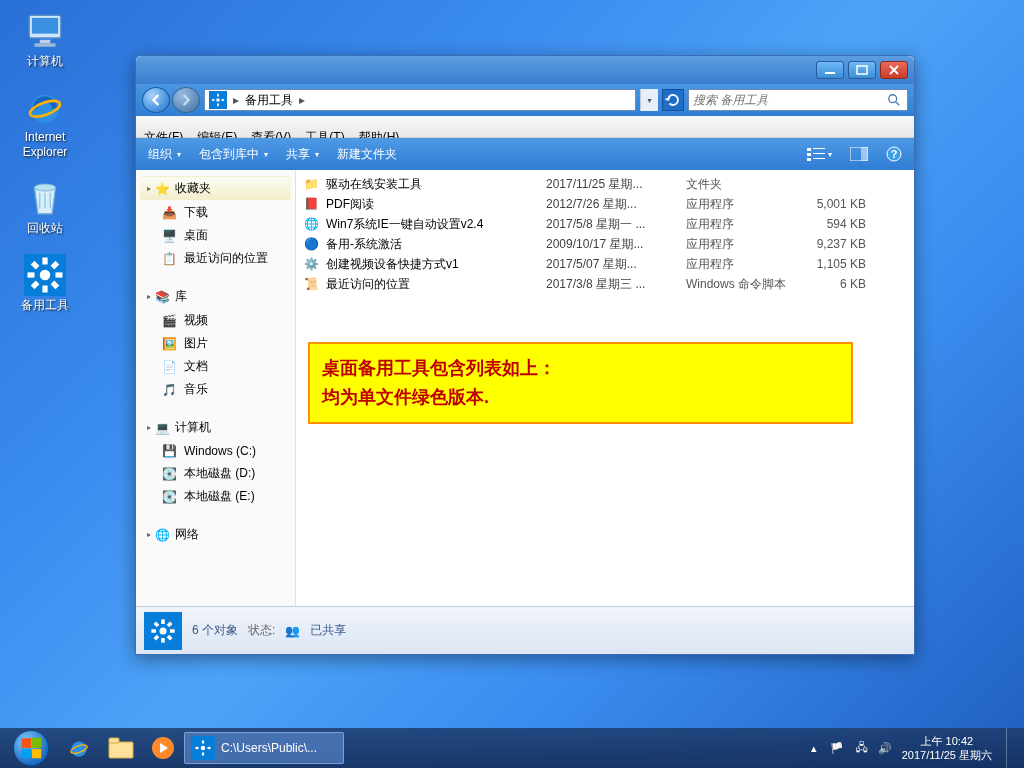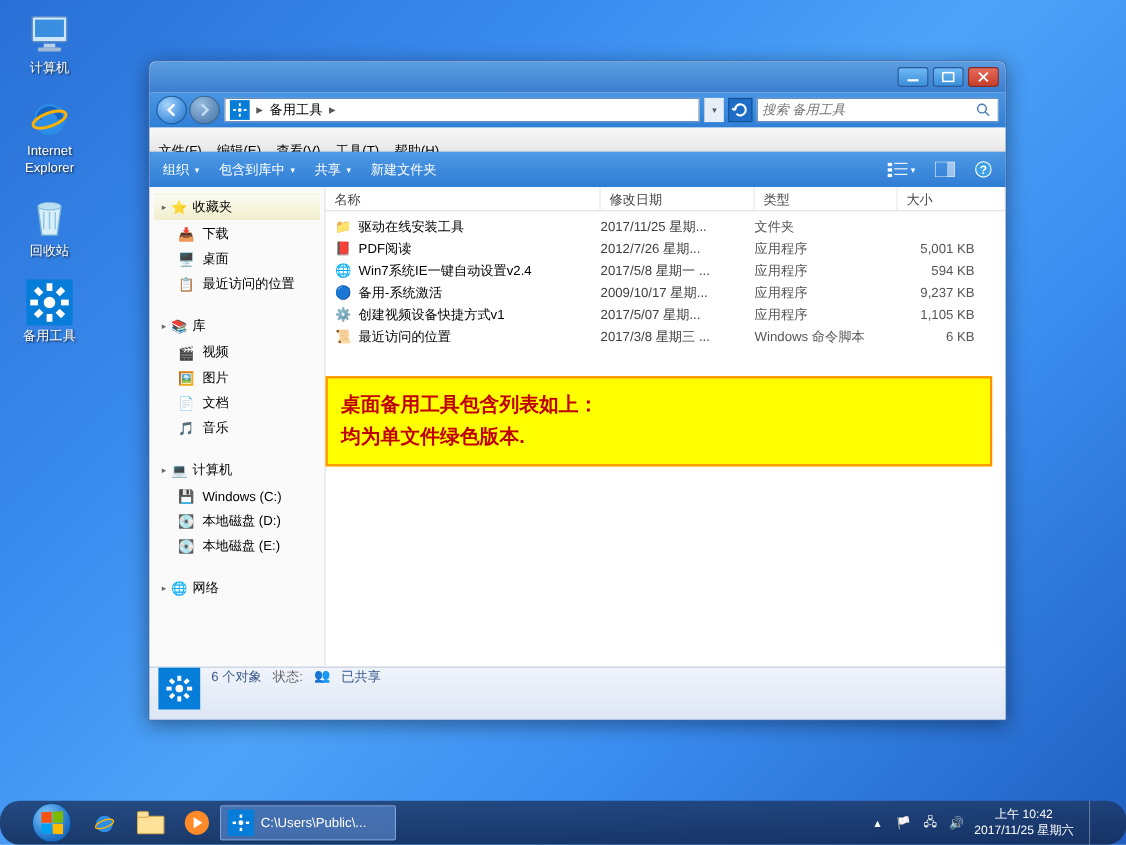--- a/index.html
+++ b/index.html
@@ -59,31 +59,31 @@
 .col-name { width: 250px; }
 .col-date { width: 140px; }
 .col-type { width: 130px; }
 .col-size { flex: 1; }
 
 .file-list { padding: 4px 0; }
 .file-row { height: 20px; display: flex; align-items: center; font-size: 12px; padding-left: 8px; cursor: pointer; }
 .file-row .fn { width: 242px; display: flex; align-items: center; gap: 6px; }
 .file-row .fd { width: 140px; color: #404040; }
 .file-row .ft { width: 130px; color: #555; }
-.file-row .fs { flex: 1; text-align: right; padding-right: 28px; color: #555; }
+.file-row .fs { flex: 1; text-align: right; padding-right: 48px; color: #555; }
 .file-icon { width: 16px; height: 16px; display: flex; align-items: center; justify-content: center; }
 
-.yellow-note { position: absolute; left: 0; top: 172px; width: 606px; background: #ffff00; border: 2px solid #ff9000; padding: 10px 12px; font-size: 18px; font-weight: bold; color: #c00000; line-height: 1.6; }
-
-.statusbar { height: 48px; background: linear-gradient(#f0f4fb, #dce6f4); border-top: 1px solid #c0cde0; display: flex; padding: 0 8px; gap: 10px; font-size: 12px; color: #3a5a8a; }
+.yellow-note { position: absolute; left: 12px; top: 172px; width: 545px; background: #ffff00; border: 2px solid #ff9000; padding: 10px 12px; font-size: 18px; font-weight: bold; color: #c00000; line-height: 1.6; }
+
+.statusbar { height: 48px; background: linear-gradient(#f0f4fb, #dce6f4); border-top: 1px solid #c0cde0; display: flex; align-items: center; padding: 0 8px; gap: 10px; font-size: 12px; color: #3a5a8a; }
 .statusbar .gear-big { width: 38px; height: 38px; background: #067dd8; display: flex; align-items: center; justify-content: center; }
 .statusbar .gear-big svg { width: 28px; height: 28px; }
 
 
-.taskbar { position: absolute; bottom: 0; left: 0; right: 0; height: 40px; background: linear-gradient(rgba(30,60,110,0.85), rgba(20,45,90,0.9)); display: flex; align-items: center; padding: 0 20px; border-radius: 18px; }
+.taskbar { position: absolute; bottom: 0; left: 0; right: 0; height: 40px; background: linear-gradient(rgba(30,60,110,0.85), rgba(20,45,90,0.9)); display: flex; align-items: center; padding: 0 4px; }
 .start-btn { width: 54px; height: 40px; display: flex; align-items: center; justify-content: center; cursor: pointer; }
 .start-orb { width: 36px; height: 36px; border-radius: 50%; background: radial-gradient(circle at 35% 30%, #7fc9ff, #1a6dc4 70%); border: 1px solid #0d4a8a; display: flex; align-items: center; justify-content: center; }
 .start-orb .flag { width: 20px; height: 20px; display: grid; grid-template: 1fr 1fr / 1fr 1fr; gap: 1px; transform: perspective(40px) rotateY(-10deg); }
 .start-orb .flag div:nth-child(1){background:#f65314;} .start-orb .flag div:nth-child(2){background:#7cbb00;}
 .start-orb .flag div:nth-child(3){background:#00a1f1;} .start-orb .flag div:nth-child(4){background:#ffbb00;}
 .task-icon { width: 40px; height: 32px; margin: 0 1px; display: flex; align-items: center; justify-content: center; cursor: pointer; border-radius: 2px; }
 .task-item { height: 32px; min-width: 160px; background: rgba(100,150,220,0.55); border: 1px solid rgba(180,210,255,0.5); border-radius: 2px; display: flex; align-items: center; padding: 0 6px; gap: 6px; font-size: 12px; color: white; cursor: pointer; }
 .task-item .gear-tb { width: 24px; height: 24px; background: #067dd8; display: flex; align-items: center; justify-content: center; }
 .tray { margin-left: auto; display: flex; align-items: center; gap: 8px; padding-right: 4px; color: white; font-size: 11px; }
 .tray .clock { text-align: center; line-height: 1.3; }
@@ -323,26 +323,20 @@
       <div class="side-group">
         <div class="side-header plain">
             <span class="tri">▸</span>
             <span class="side-icon">🌐</span>
             <span>网络</span>
           </div>
       </div>
     </div>
 
     <div class="content">
-      <div class="col-headers">
-        <div class="col-name">名称</div>
-        <div class="col-date">修改日期</div>
-        <div class="col-type">类型</div>
-        <div class="col-size">大小</div>
-      </div>
       <div class="file-list" id="file-list">
           <div class="file-row">
             <div class="fn">
               <span class="file-icon">📁</span>
               <span>驱动在线安装工具</span>
             </div>
             <div class="fd">2017/11/25 星期...</div>
             <div class="ft">文件夹</div>
             <div class="fs"></div>
           </div>

